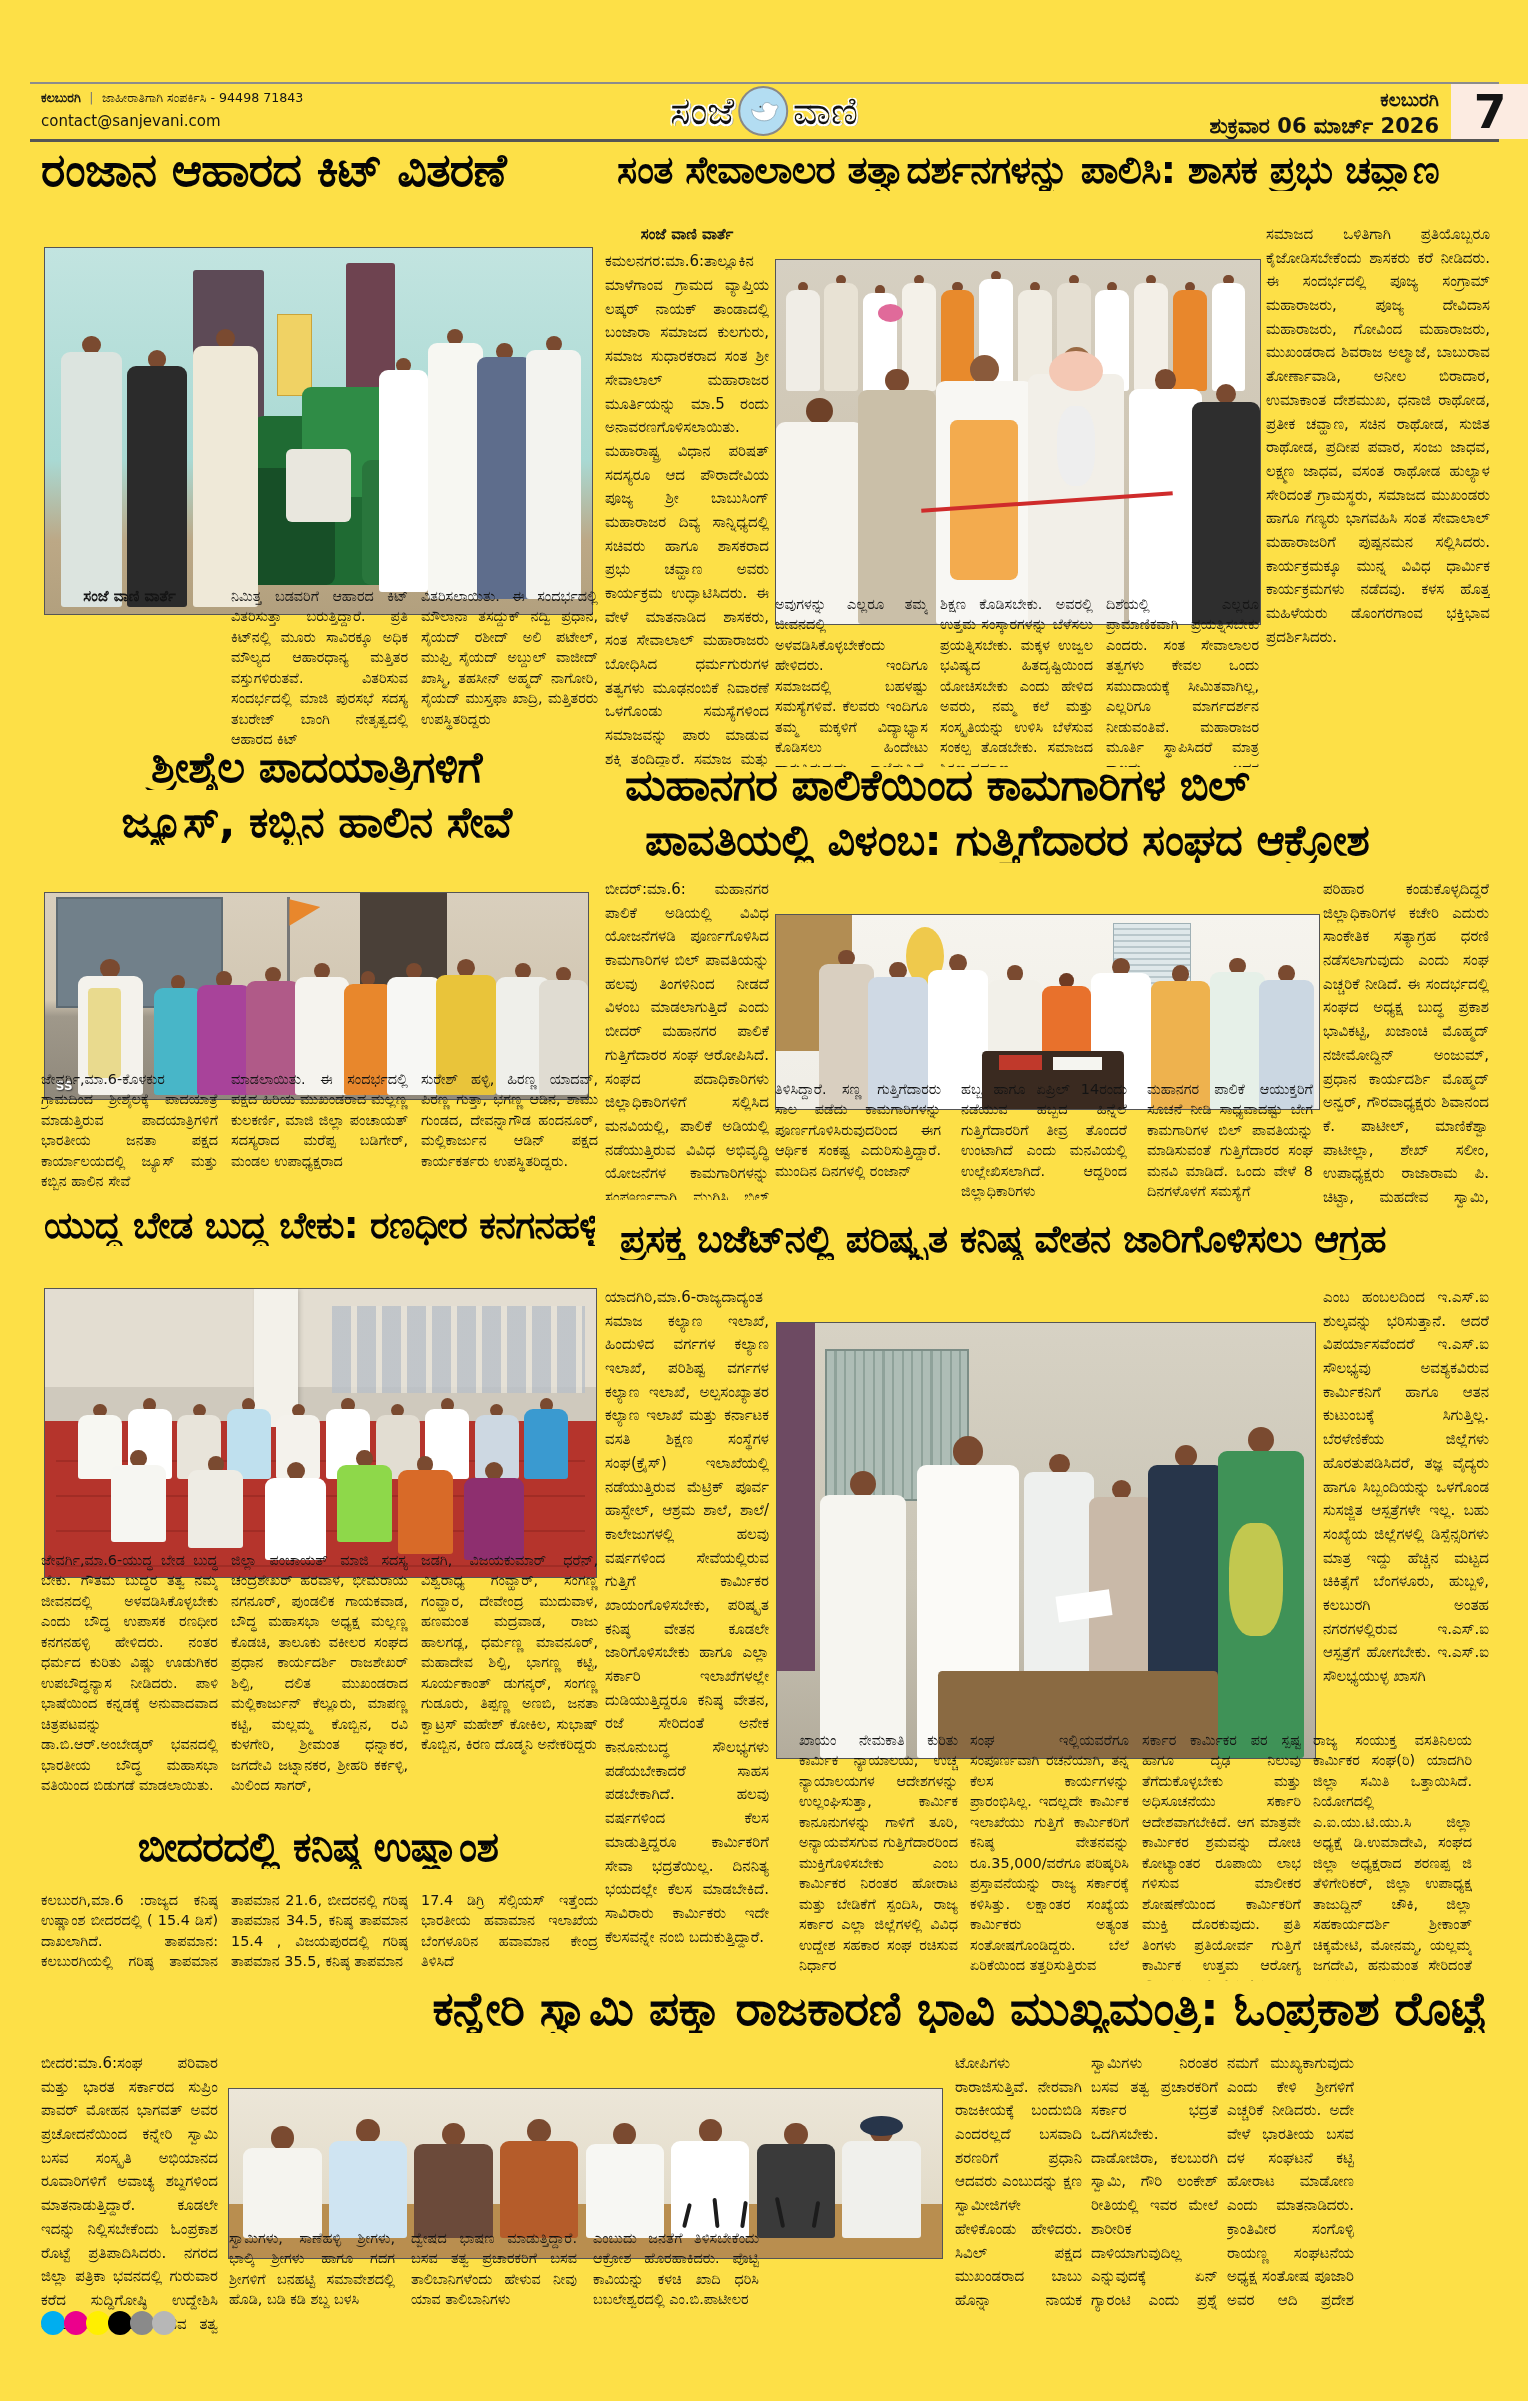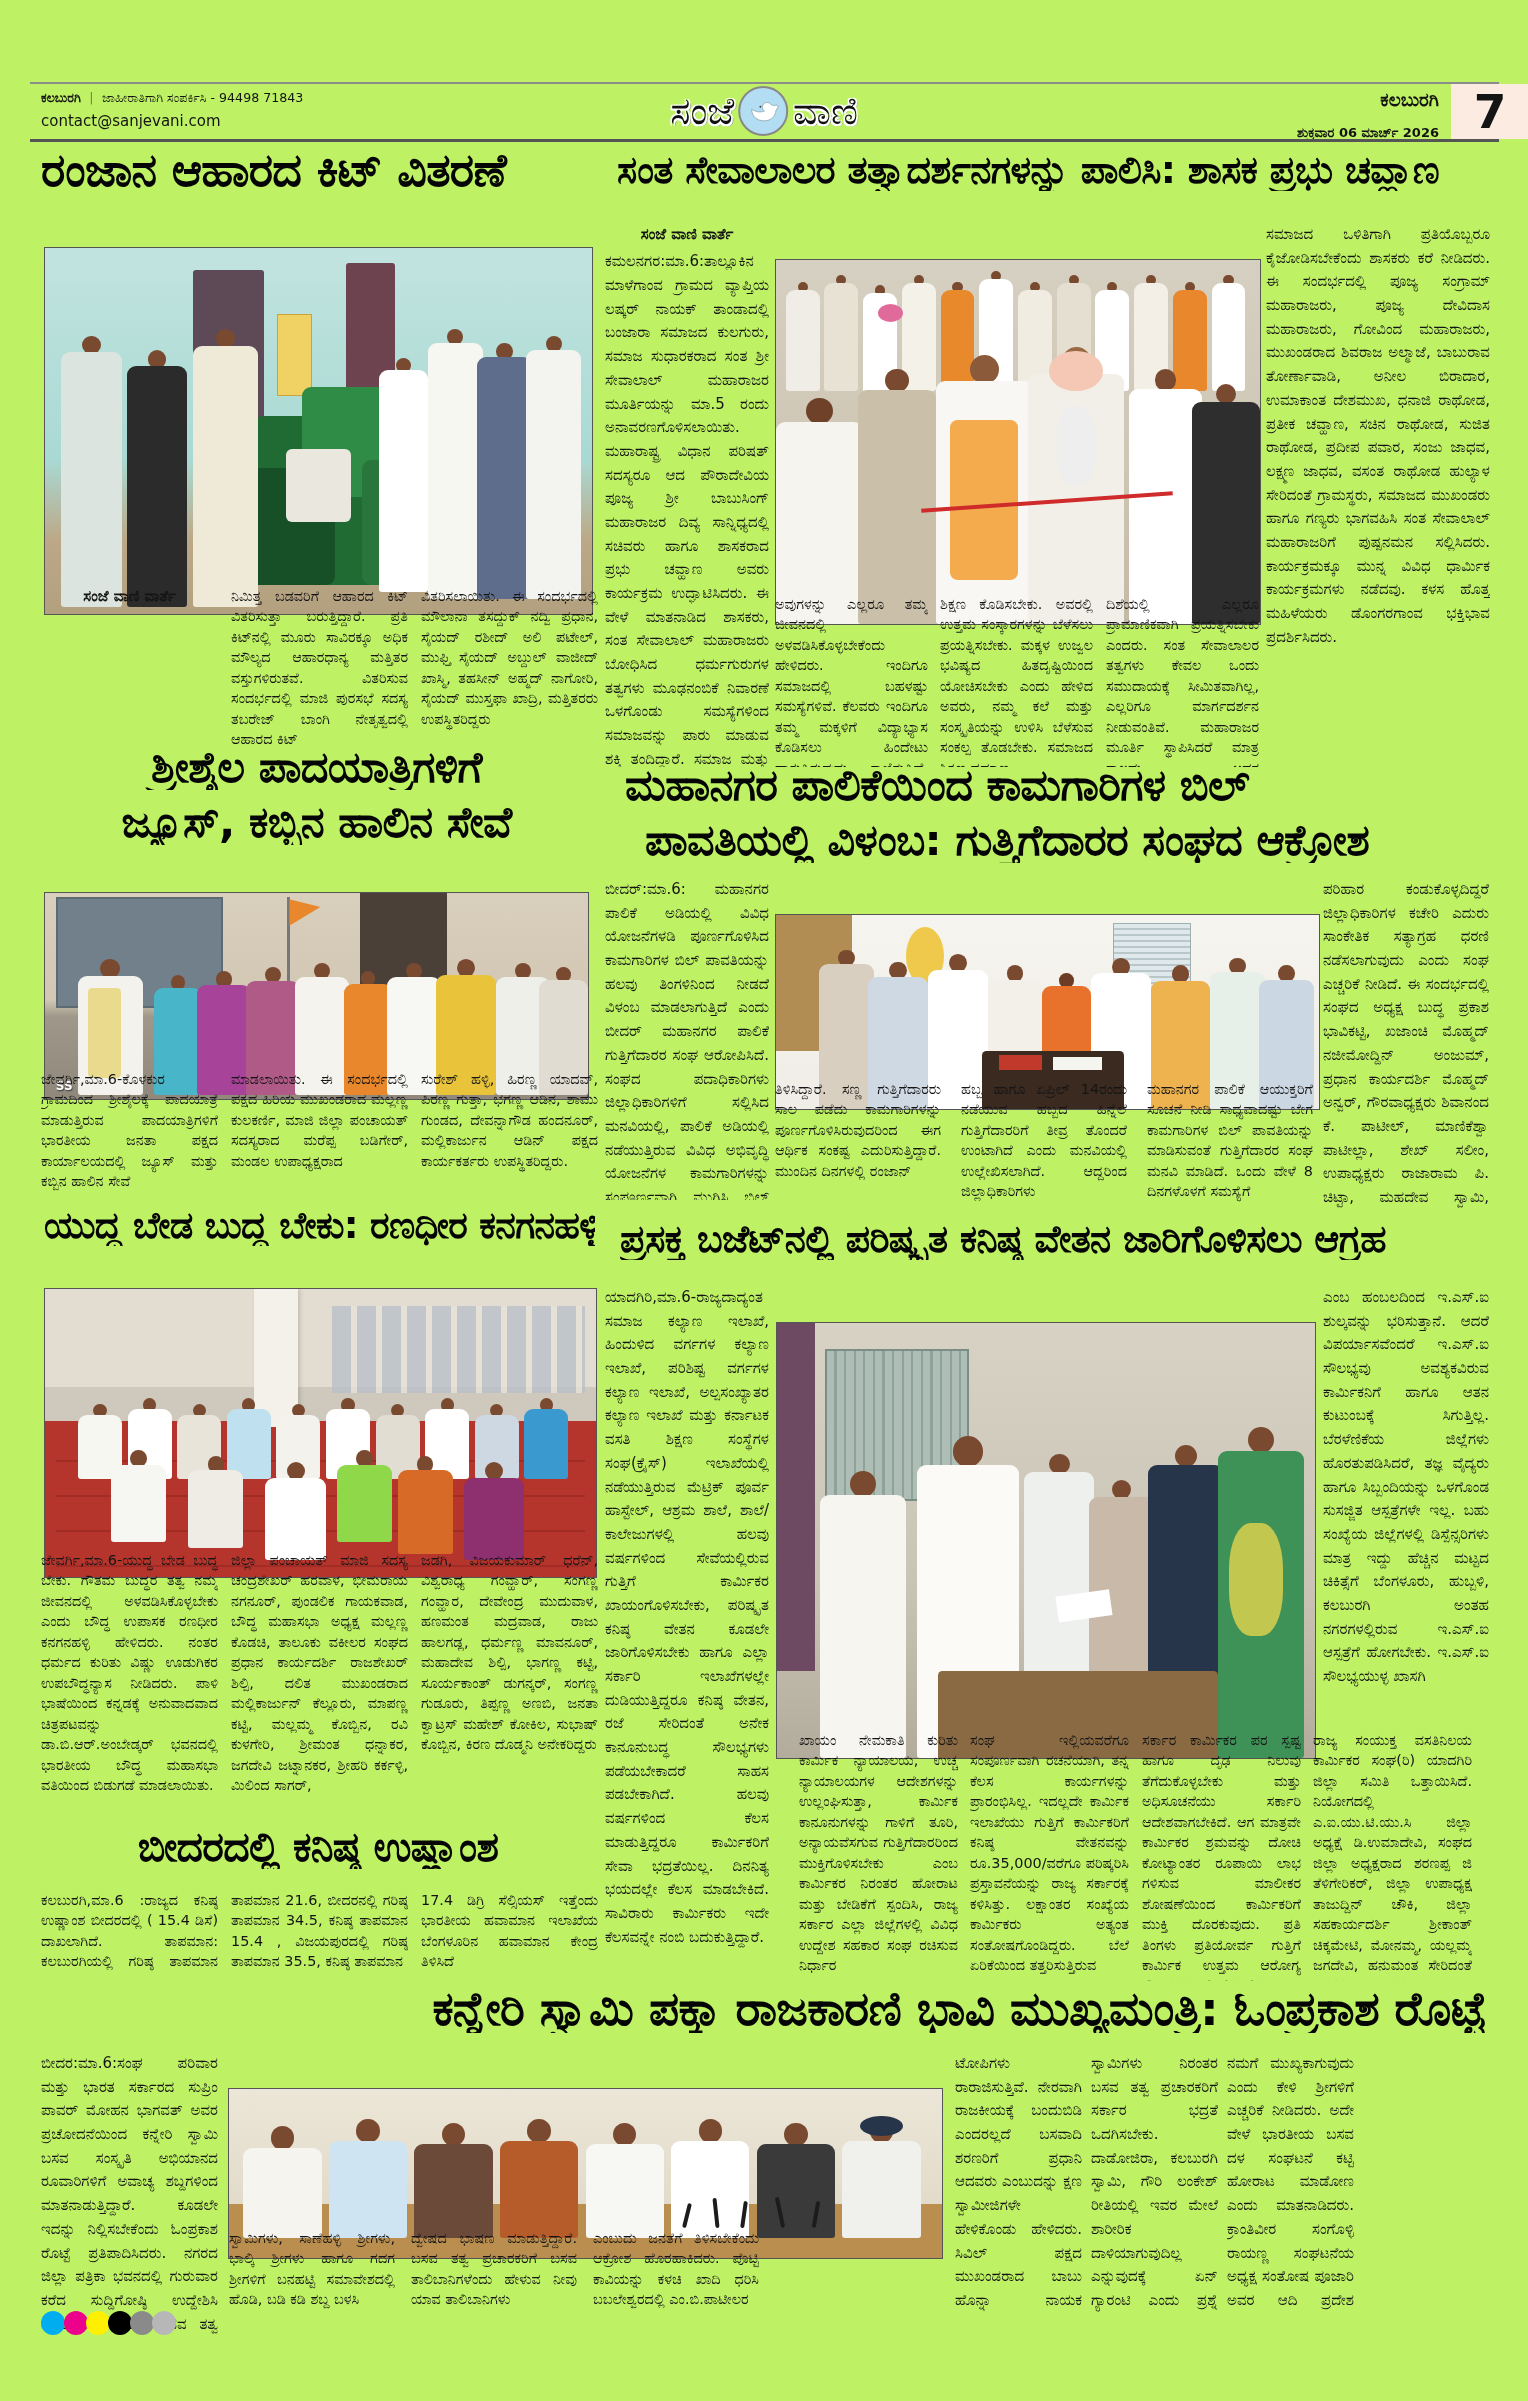--- a/index.html
+++ b/index.html
@@ -1,16 +1,16 @@
 <!DOCTYPE html>
 <html style="font-size:12px"><head>
 <meta charset="utf-8">
 <style>
   html,body{margin:0;padding:0;background:#e9e9e9;}
-  #page{position:relative;width:1528px;height:2401px;background:#bef264;
+  #page{position:relative;width:1528px;height:2401px;background:#fde047;
         font-family:"DejaVu Sans",sans-serif;color:#141414;overflow:hidden;}
   .rule{position:absolute;background:#8c8c8c;}
   .headline{position:absolute;font-weight:bold;color:#050505;line-height:1.05;
             letter-spacing:-0.7px;overflow:hidden;}
   .hl1{white-space:nowrap;}
   .col{position:absolute;font-size:14.4px;line-height:1.42;text-align:justify;
        overflow:hidden;word-break:break-word;}
   .col-loose{font-size:15px;line-height:1.58;}
   .byline{font-weight:bold;text-align:center;margin-bottom:3.7px;font-size:15px;}
   .photo{position:absolute;border:1.5px solid #555;overflow:hidden;background:#d8d4cb;margin-top:36px;}
@@ -45,21 +45,21 @@
       <svg width="33" height="33" viewBox="0 0 24 24" aria-hidden="true">
         <path d="M21.5 7.2c-1.6.5-2.8.5-4-.1-1.4-1.9-4-2.2-5.5-.6-1.5 1.6-1.2 3.9.5 5.2-3.1 1.1-6 .7-9.3-1.3.2 5 3.6 8.4 9.3 8.4 4.7 0 8-3.1 8.4-7.5l1.6-2.6-1-1.5z" fill="#ffffff" stroke="#7d98a8" stroke-width="0.5"></path>
         <circle cx="9.6" cy="8.6" r="0.7" fill="#444"></circle>
       </svg>
     </span>
     <span class="mast-title">ವಾಣಿ</span>
   </div>
 
   <div class="abs" style="right:89px;top:89px;text-align:right;">
     <div style="font-size:18.5px;font-weight:bold;">ಕಲಬುರಗಿ</div>
-    <div style="font-size:13px;font-weight:bold;margin-top:14px;">ಶುಕ್ರವಾರ 06 ಮಾರ್ಚ್ 2026</div>
+    <div style="font-size:21px;font-weight:bold;margin-top:3px;">ಶುಕ್ರವಾರ 06 ಮಾರ್ಚ್ 2026</div>
   </div>
   <div class="abs" style="left:1451px;top:84px;width:78px;height:55px;background:#fcebe1;display:flex;align-items:center;justify-content:center;">
     <span style="font-size:47px;font-weight:bold;">7</span>
   </div>
 
   <div class="rule" style="left:30px;top:139px;width:1469px;height:3px;background:#555;"></div>
 
   <div>
     <div class="headline hl1" style="left:41px;top:146px;width:558px;font-size:46px;">ರಂಜಾನ ಆಹಾರದ ಕಿಟ್ ವಿತರಣೆ</div>
 

